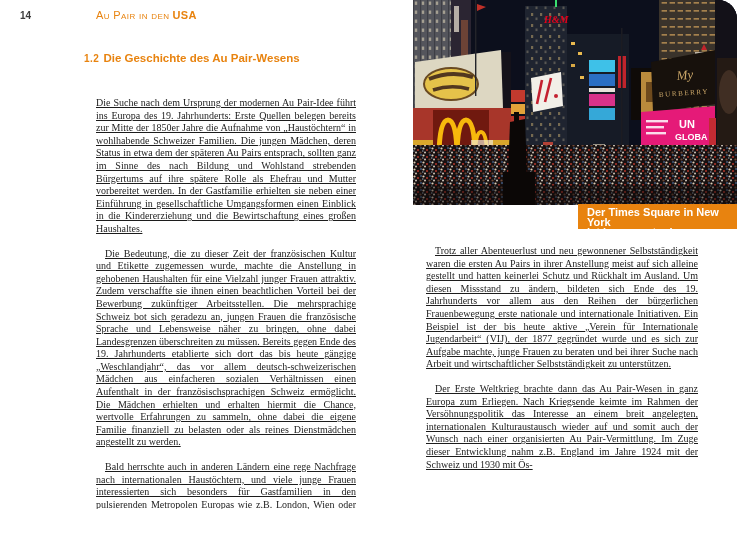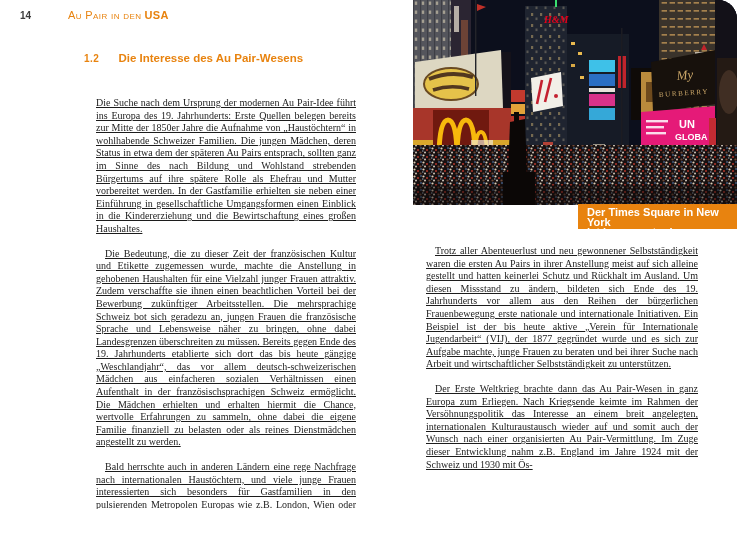--- a/index.html
+++ b/index.html
@@ -6,30 +6,30 @@
   .spread{
     position:relative;width:737px;height:539px;background:#ffffff;
     overflow:hidden;font-family:"Liberation Serif",serif;color:#1c1c1c;border-radius:19px;
   }
   
   .page-number{
     position:absolute;left:20px;top:10px;
     font-family:"Liberation Sans",sans-serif;font-size:10px;font-weight:700;color:#3c3c3c;
   }
   .running-header{
-    position:absolute;left:68px;top:9px;
+    position:absolute;left:96px;top:9px;
     font-family:"Liberation Sans",sans-serif;font-variant:small-caps;
     font-size:11px;letter-spacing:.4px;color:#E8830F;font-weight:500;
   }
   .running-header b{font-weight:700;margin-left:3px;}
   .section-heading{
     position:absolute;left:84px;top:52px;
     font-family:"Liberation Sans",sans-serif;color:#E8830F;font-weight:700;font-size:11.5px;
   }
-  .section-heading .h-num{font-size:10px;margin-right:19px;letter-spacing:.5px;}
+  .section-heading .h-num{font-size:10px;margin-right:4px;letter-spacing:.5px;}
   .body-col{
     position:absolute;text-align:justify;font-size:10px;line-height:12.6px;
     overflow:hidden;hyphens:auto;-webkit-hyphens:auto;
   }
   .body-left{left:84px;top:85px;width:284px;height:424px;}
   .body-right{left:414px;top:233px;width:296px;height:268px;}
   .body-col p{margin:12px;text-indent:9px;text-decoration:underline;}
   .body-col p.noindent{text-indent:0;}
   
   .photo{
@@ -49,21 +49,21 @@
 
 <div class="spread">
 
   <div class="page-number">14</div>
 
   <div class="running-header">
     <span>Au Pair in den</span><b>USA</b>
   </div>
 
   <div class="section-heading">
-    <span class="h-num">1.2</span><span>Die Interesse des Au Pair-Wesens</span>
+    <span class="h-num">1.2</span><span>Die Geschichte des Au Pair-Wesens</span>
   </div>
 
   <div class="body-col body-left">
     <p class="noindent">Die Suche nach dem Ursprung der modernen Au Pair-Idee führt ins Europa des 19. Jahrhunderts: Erste Quellen belegen bereits zur Mitte der 1850er Jahre die Aufnahme von „Haustöchtern“ in wohlhabende Schweizer Familien. Die jungen Mädchen, deren Status in etwa dem der späteren Au Pairs entsprach, sollten ganz im Sinne des nach Bildung und Wohlstand strebenden Bürgertums auf ihre spätere Rolle als Ehefrau und Mutter vorbereitet werden. In der Gastfamilie erhielten sie neben einer Einführung in gesellschaftliche Umgangsformen einen Einblick in die Kindererziehung und die Bewirtschaftung eines großen Haushaltes.</p>
     <p>Die Bedeutung, die zu dieser Zeit der französischen Kultur und Etikette zugemessen wurde, machte die Anstellung in gehobenen Haushalten für eine Vielzahl junger Frauen attraktiv. Zudem verschaffte sie ihnen einen beachtlichen Vorteil bei der Bewerbung zukünftiger Arbeitsstellen. Die mehrsprachige Schweiz bot sich geradezu an, jungen Frauen die französische Sprache und Lebensweise näher zu bringen, ohne dabei Landesgrenzen überschreiten zu müssen. Bereits gegen Ende des 19. Jahrhunderts etablierte sich dort das bis heute gängige „Weschlandjahr“, das vor allem deutsch-schweizerischen Mädchen aus einfacheren sozialen Verhältnissen einen Aufenthalt in der französischsprachigen Schweiz ermöglicht. Die Mädchen erhielten und erhalten hiermit die Chance, wertvolle Erfahrungen zu sammeln, ohne dabei die eigene Familie finanziell zu belasten oder als reines Dienstmädchen angestellt zu werden.</p>
     <p>Bald herrschte auch in anderen Ländern eine rege Nachfrage nach internationalen Haustöchtern, und viele junge Frauen interessierten sich besonders für Gastfamilien in den pulsierenden Metropolen Europas wie z.B. London, Wien oder Paris. Oft werden die ersten Au Pair-Aufenthalte auch</p>
   </div>
 
   <div class="photo">
     <svg width="324" height="205" viewBox="0 0 324 205" xmlns="http://www.w3.org/2000/svg">

